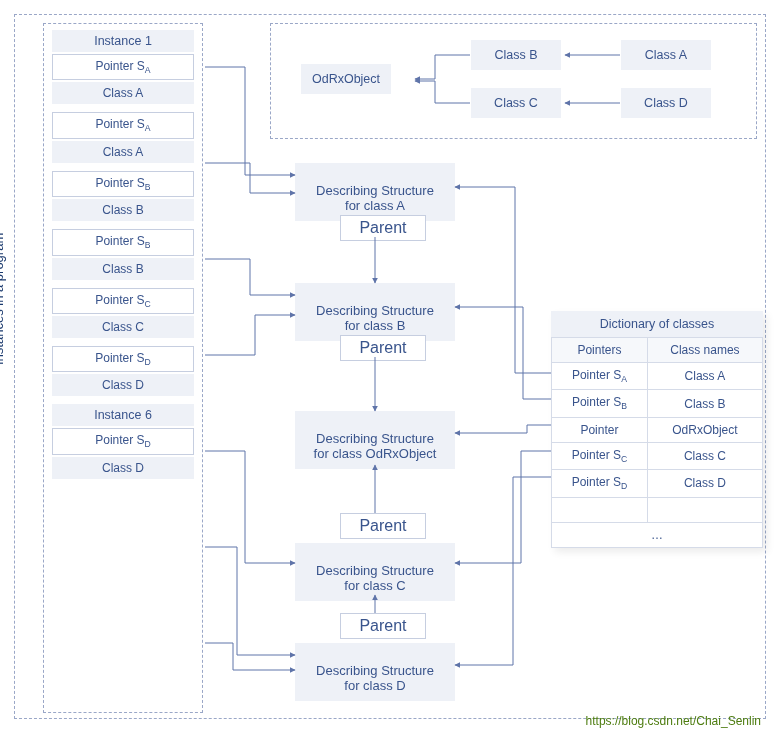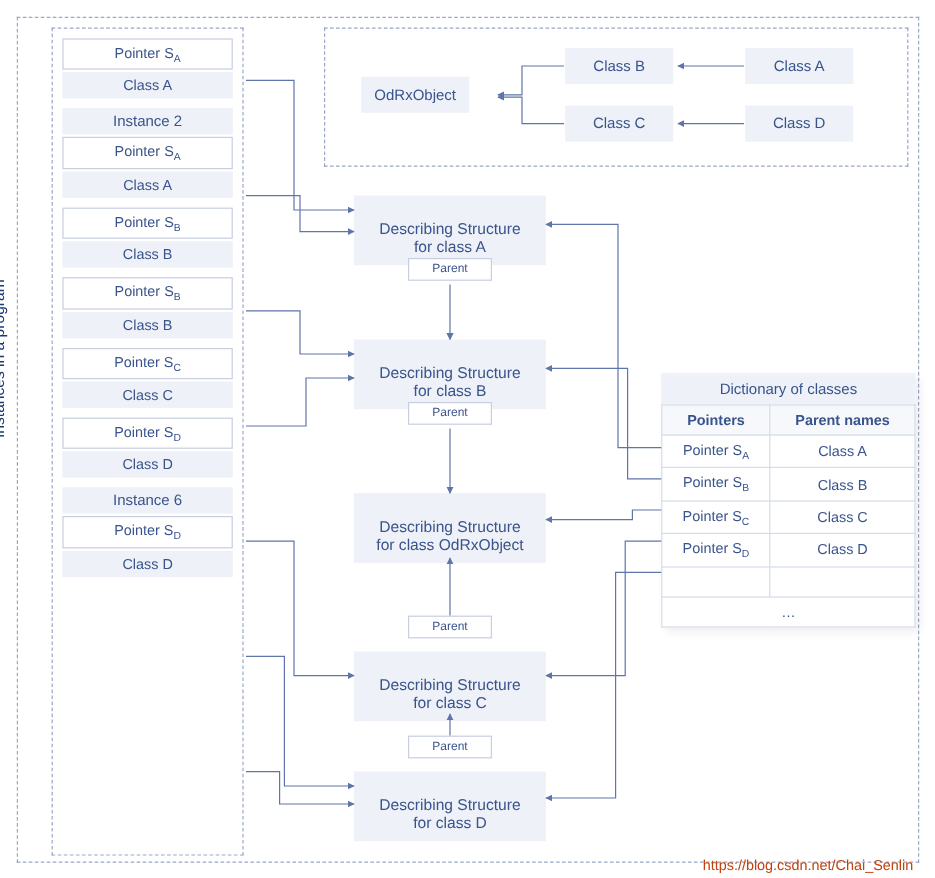--- a/index.html
+++ b/index.html
@@ -84,23 +84,23 @@
     text-align: center;
     font-size: 13px;
     padding: 20px 6px 8px 6px;
     width: 160px;
   }
   .parent-lbl {
     position: absolute;
     border: 1px solid #c6cee0;
     background: #fff;
     color: #39548c;
-    font-size: 10px;
-    text-align: center;
-    width: 70px;
+    font-size: 16px;
+    text-align: center;
+    width: 86px;
     padding: 3px 0;
   }
 
   .dict {
     position: absolute;
     left: 536px;
     top: 296px;
     width: 212px;
     box-shadow: 4px 4px 8px rgba(0,0,0,.08);
     background: #fff;
@@ -118,53 +118,53 @@
     font-size: 12px;
     color: #39548c;
   }
   .dict th, .dict td {
     border: 1px solid #d5dbe8;
     padding: 5px 6px;
     text-align: center;
   }
   .dict th {
     background: #f6f8fb;
-    font-weight: bold;
+    font-weight: normal;
   }
 
   svg.arrows {
     position: absolute;
     left: 0; top: 0;
     width: 752px; height: 705px;
     pointer-events: none;
   }
   .footer {
     position: absolute;
     right: 18px;
     bottom: 4px;
-    color: #c2410c;
+    color: #4d7c0f;
     font-size: 12px;
   }
   sub { font-size: 0.72em; vertical-align: sub; }
 </style>
 </head>
 <body>
 
 <div class="outer">
 
   <div class="rot-label">Instances in a program</div>
 
   <div class="instances-panel">
 
     <div class="instance">
+      <div class="inst-title">Instance 1</div>
       <div class="inst-row"><span>Pointer S</span><sub>A</sub></div>
       <div class="inst-row cls">Class A</div>
     </div>
     <div class="instance">
-      <div class="inst-title">Instance 2</div>
       <div class="inst-row"><span>Pointer S</span><sub>A</sub></div>
       <div class="inst-row cls">Class A</div>
     </div>
     <div class="instance">
       <div class="inst-row"><span>Pointer S</span><sub>B</sub></div>
       <div class="inst-row cls">Class B</div>
     </div>
     <div class="instance">
       <div class="inst-row"><span>Pointer S</span><sub>B</sub></div>
       <div class="inst-row cls">Class B</div>
@@ -220,29 +220,33 @@
 for class D</span>
   </div>
   <div class="parent-lbl" style="left:325px; top:598px;">Parent</div>
 
   <div class="dict">
     <div class="dict-title">Dictionary of classes</div>
     <table>
       <tbody>
           <tr>
         <th>Pointers</th>
-        <th>Parent names</th>
+        <th>Class names</th>
       </tr>
       <tr>
             <td><span>Pointer S</span><sub>A</sub></td>
             <td>Class A</td>
           </tr>
       <tr>
             <td><span>Pointer S</span><sub>B</sub></td>
             <td>Class B</td>
+          </tr>
+      <tr>
+            <td><span>Pointer</span></td>
+            <td>OdRxObject</td>
           </tr>
       <tr>
             <td><span>Pointer S</span><sub>C</sub></td>
             <td>Class C</td>
           </tr>
       <tr>
             <td><span>Pointer S</span><sub>D</sub></td>
             <td>Class D</td>
           </tr>
       <tr>

